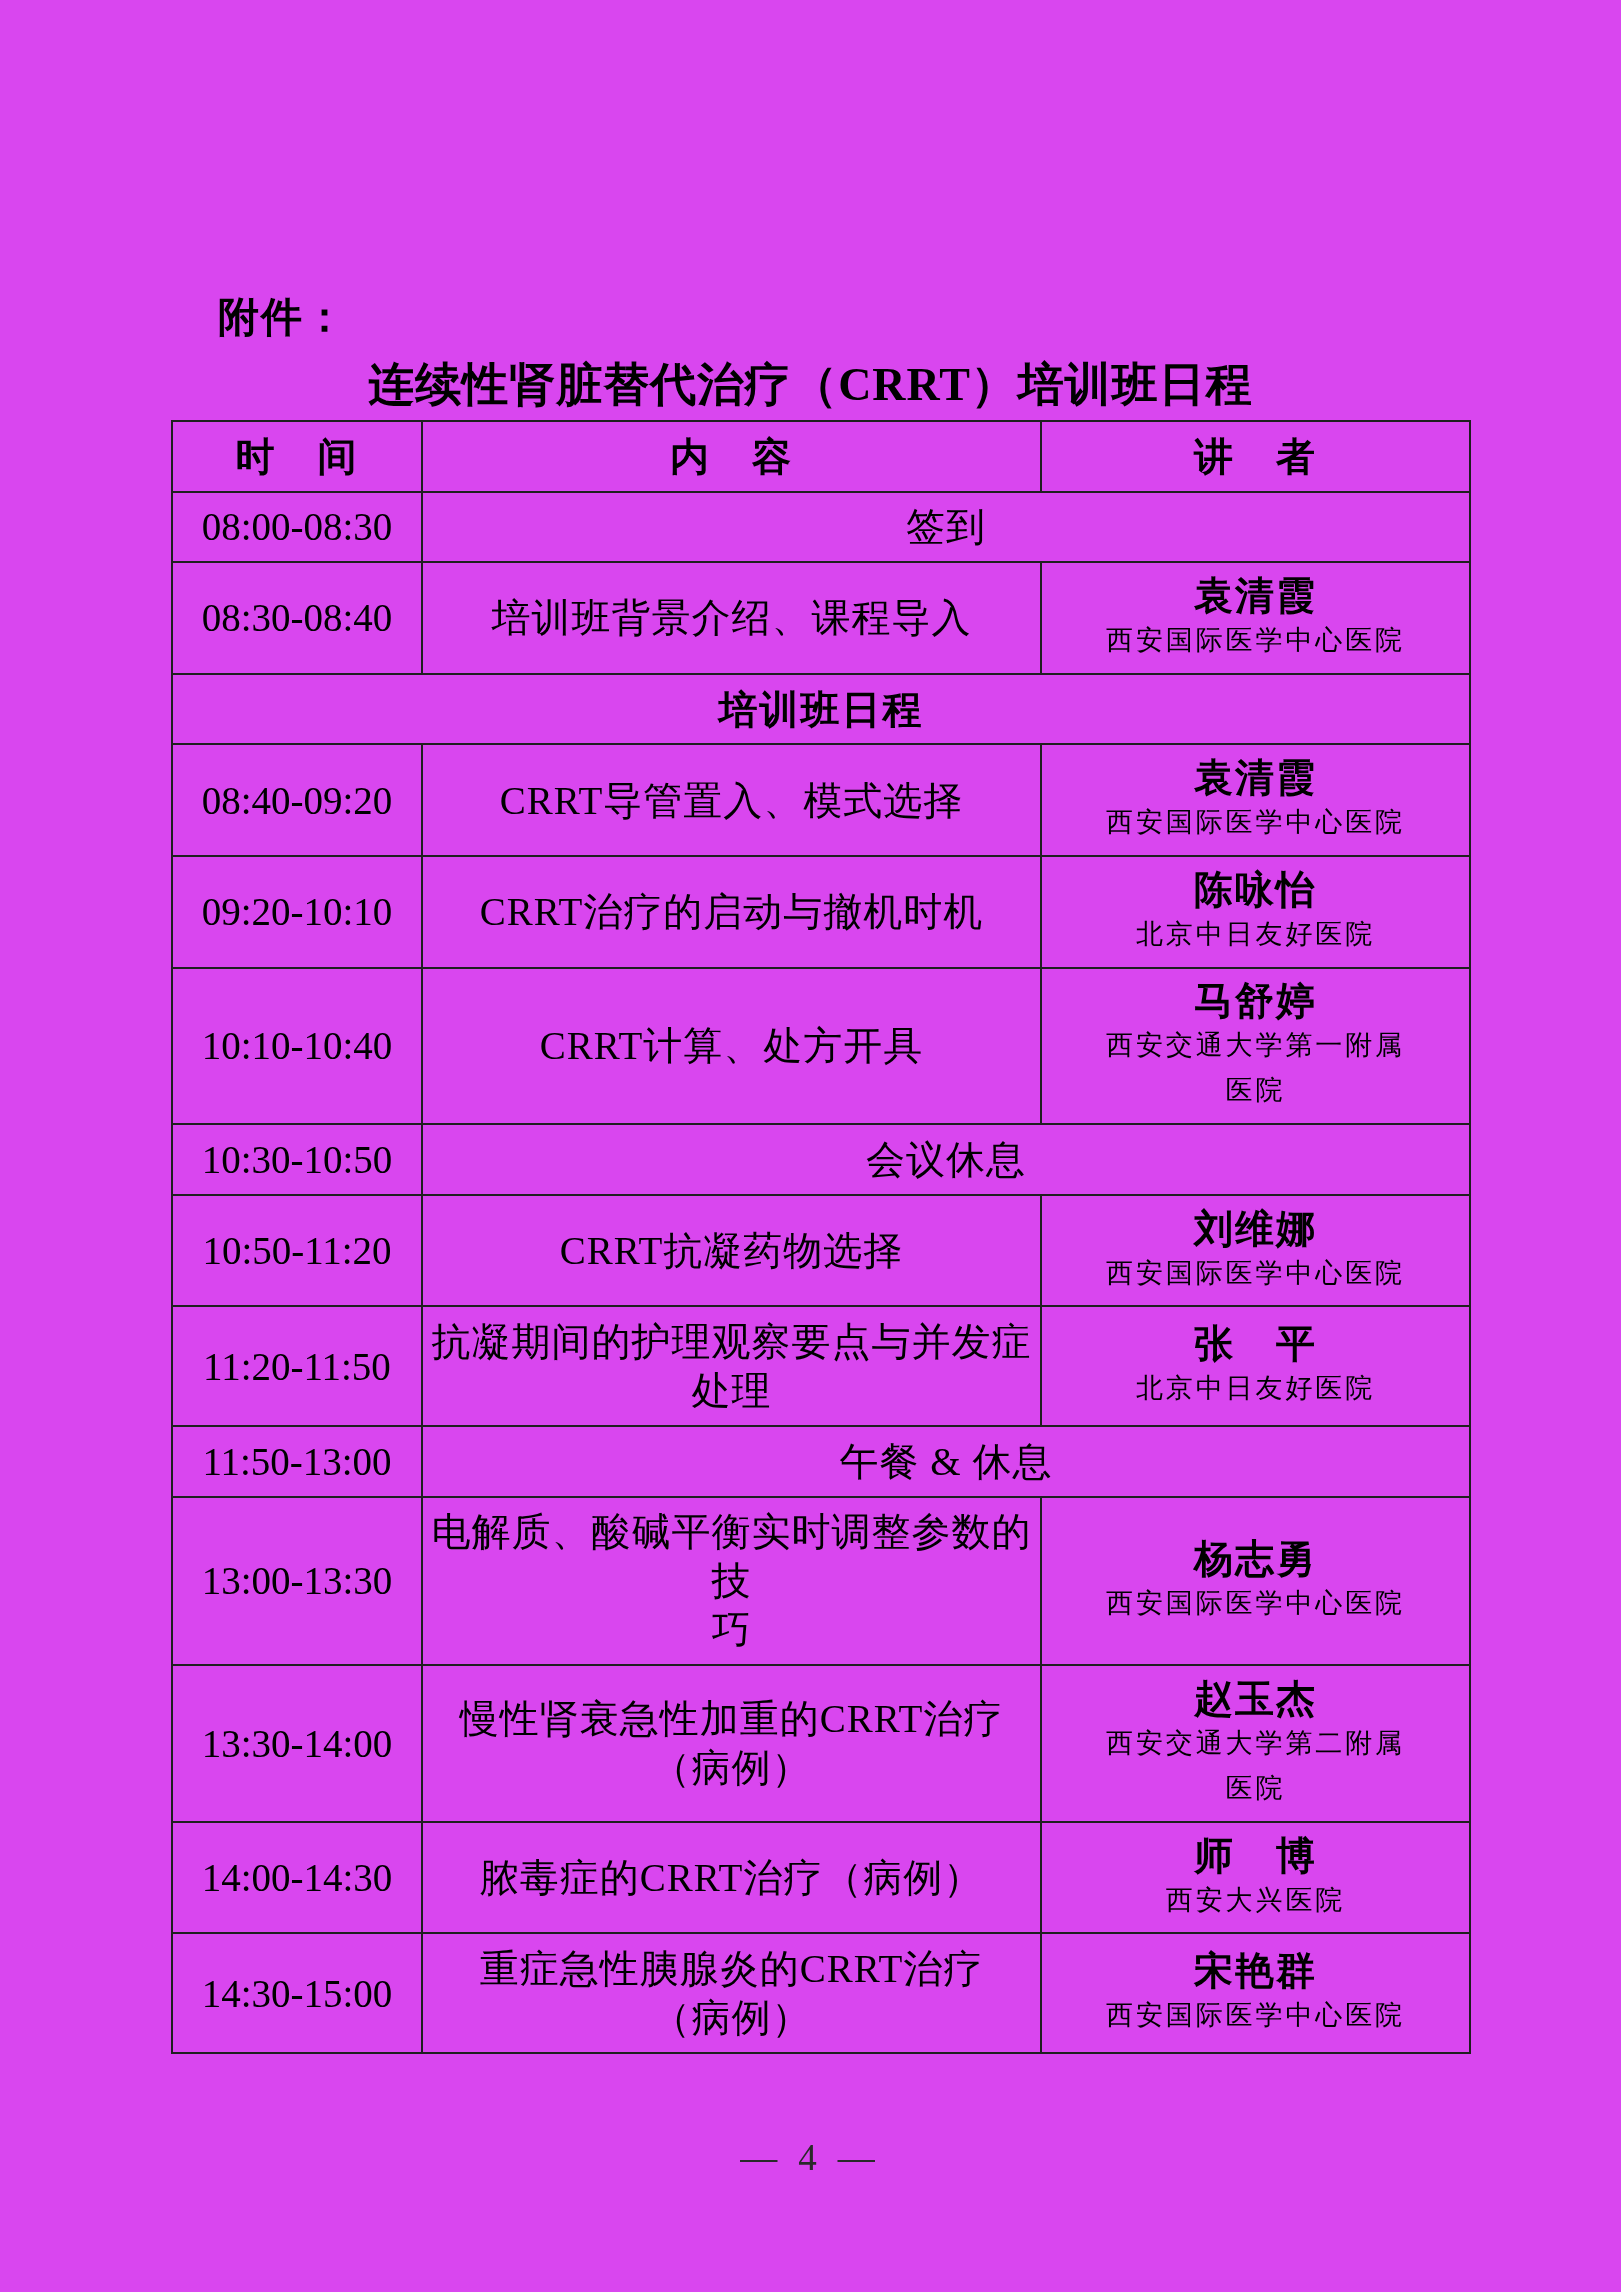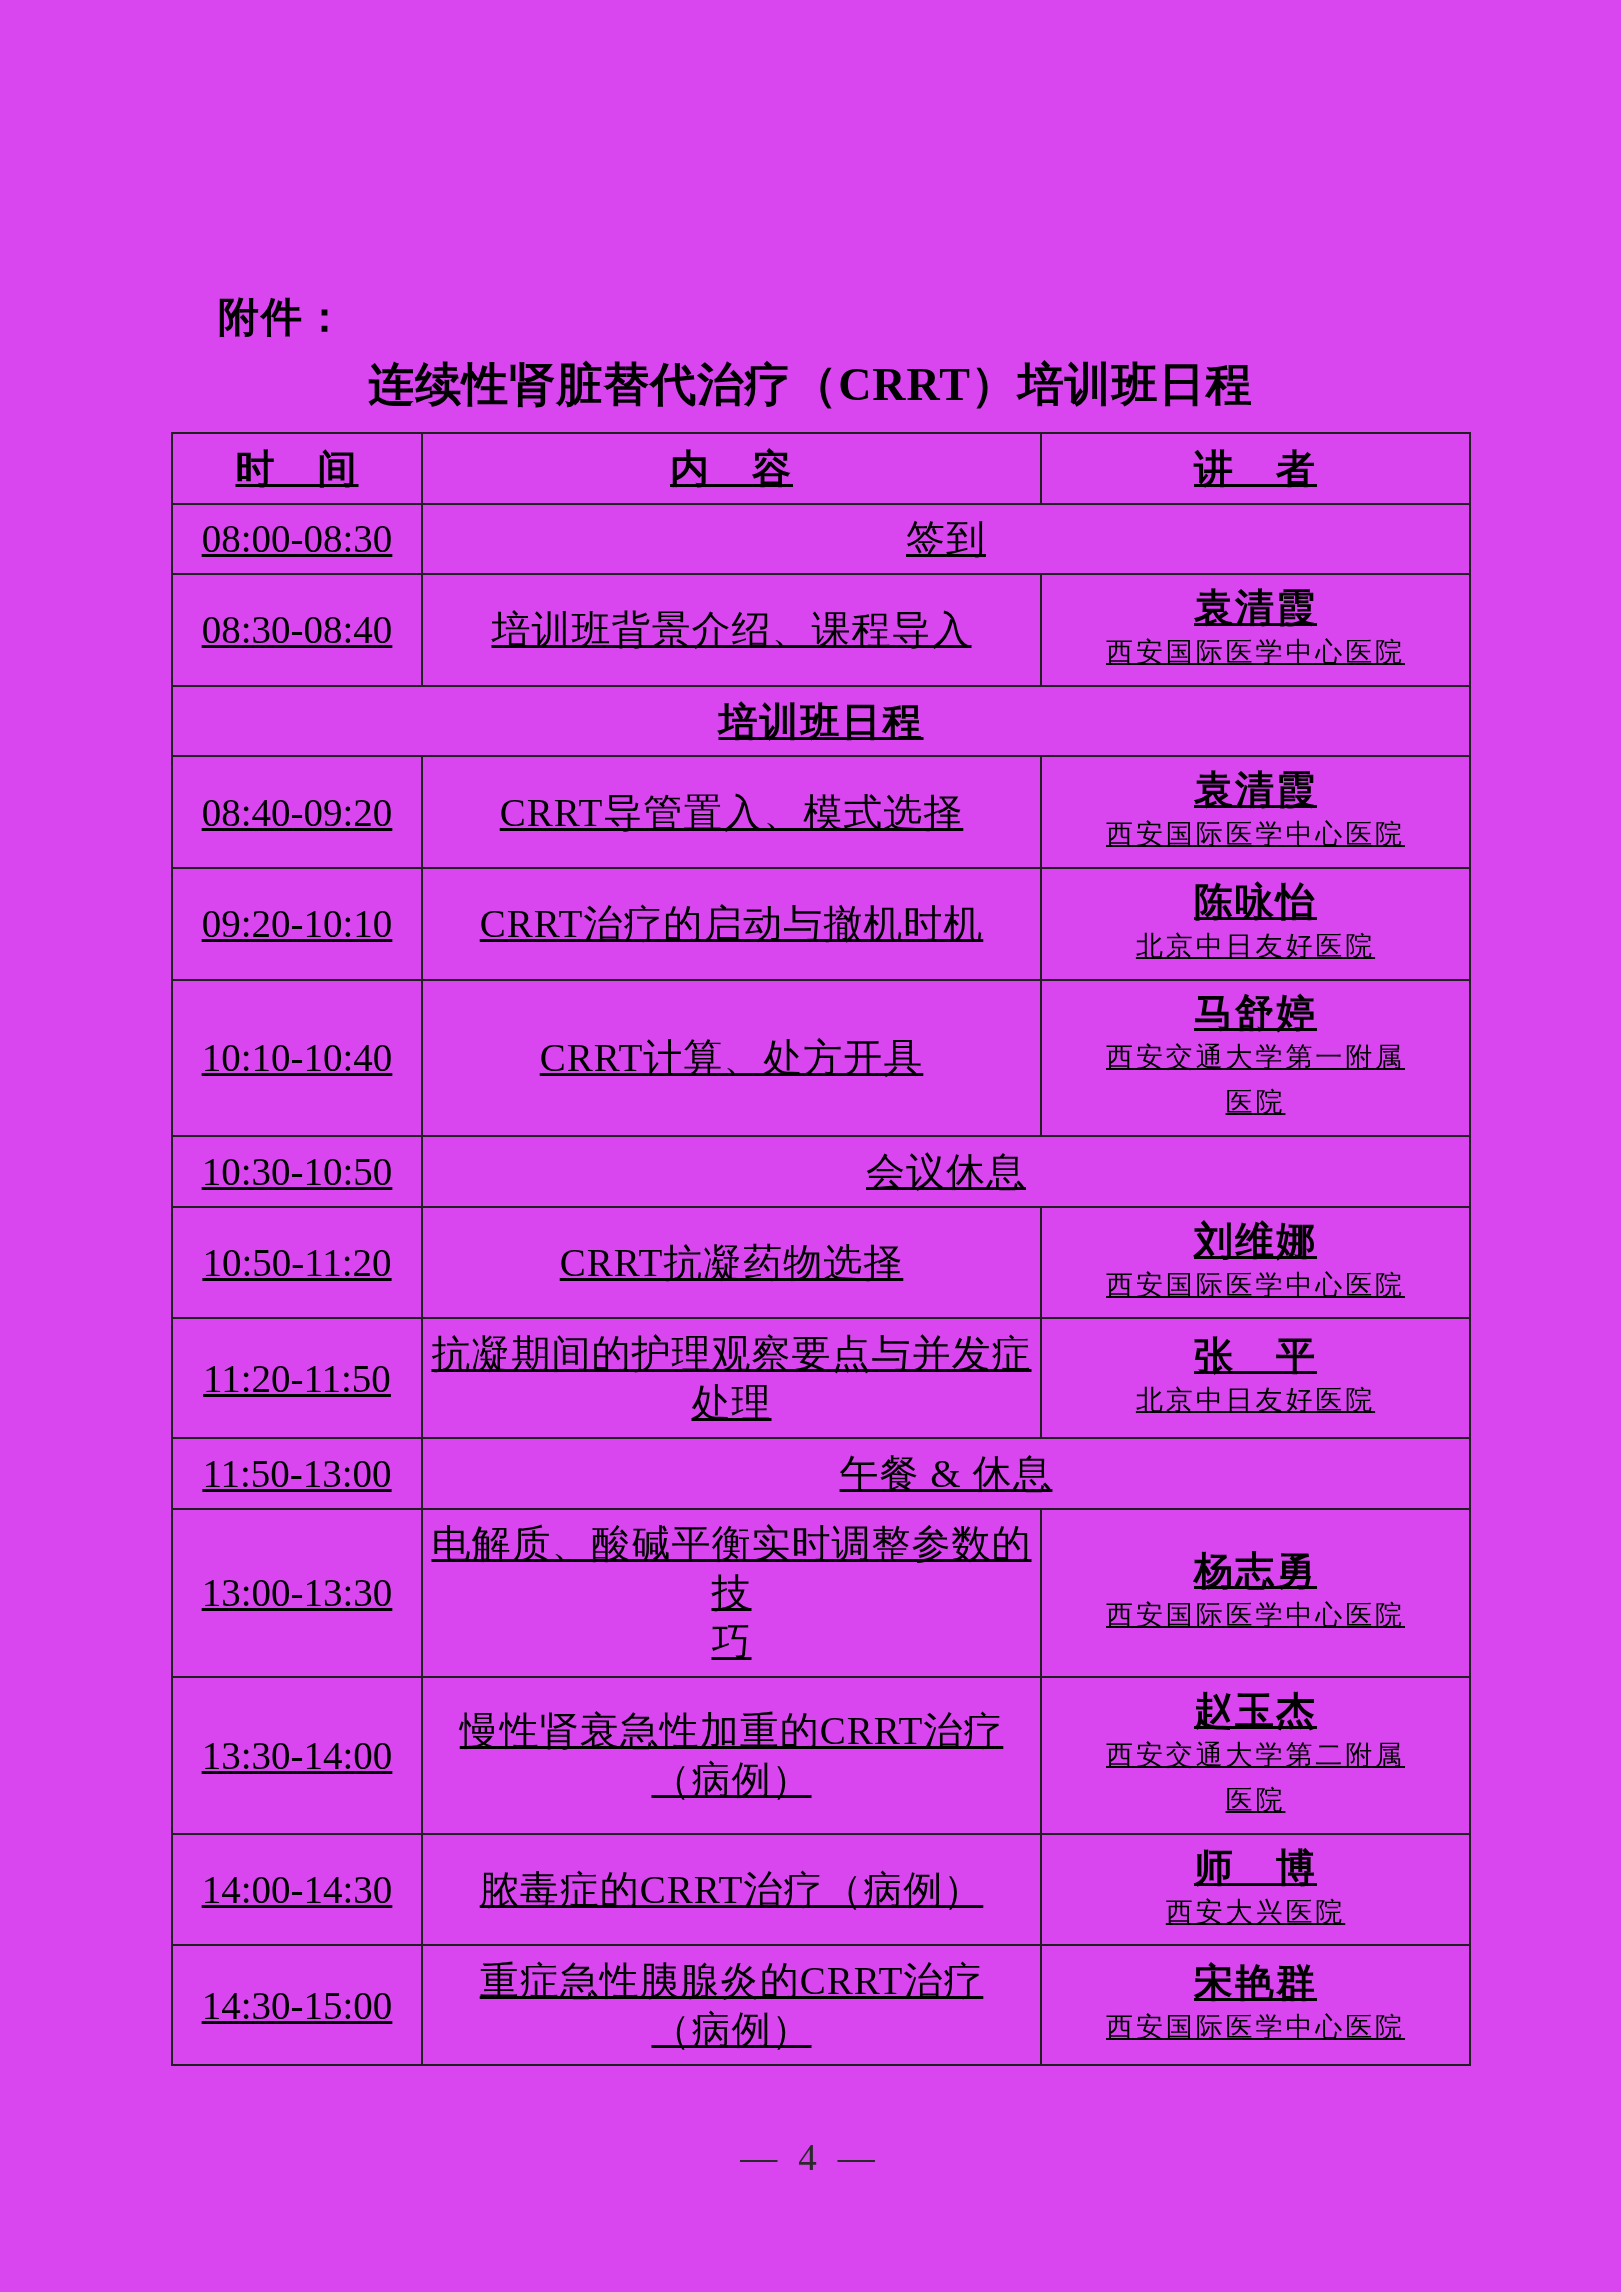--- a/index.html
+++ b/index.html
@@ -35,25 +35,24 @@
     margin: 0;
     text-align: center;
     font-size: 46px;
     font-weight: bold;
     line-height: 59px;
     letter-spacing: 1px;
   }
   table.schedule {
     position: absolute;
     left: 171px;
-    top: 432px;
+    top: 420px;
     width: 1299px;
     border-collapse: collapse;
     table-layout: fixed;
-    text-decoration: underline;
   }
   table.schedule th,
   table.schedule td {
     border-style: solid;
     border-color: #1f1f1f;
     border-width: 2.9px 2px; 
     text-align: center;
     vertical-align: middle;
     padding: 9.8px 5.9px;
     overflow: hidden;

